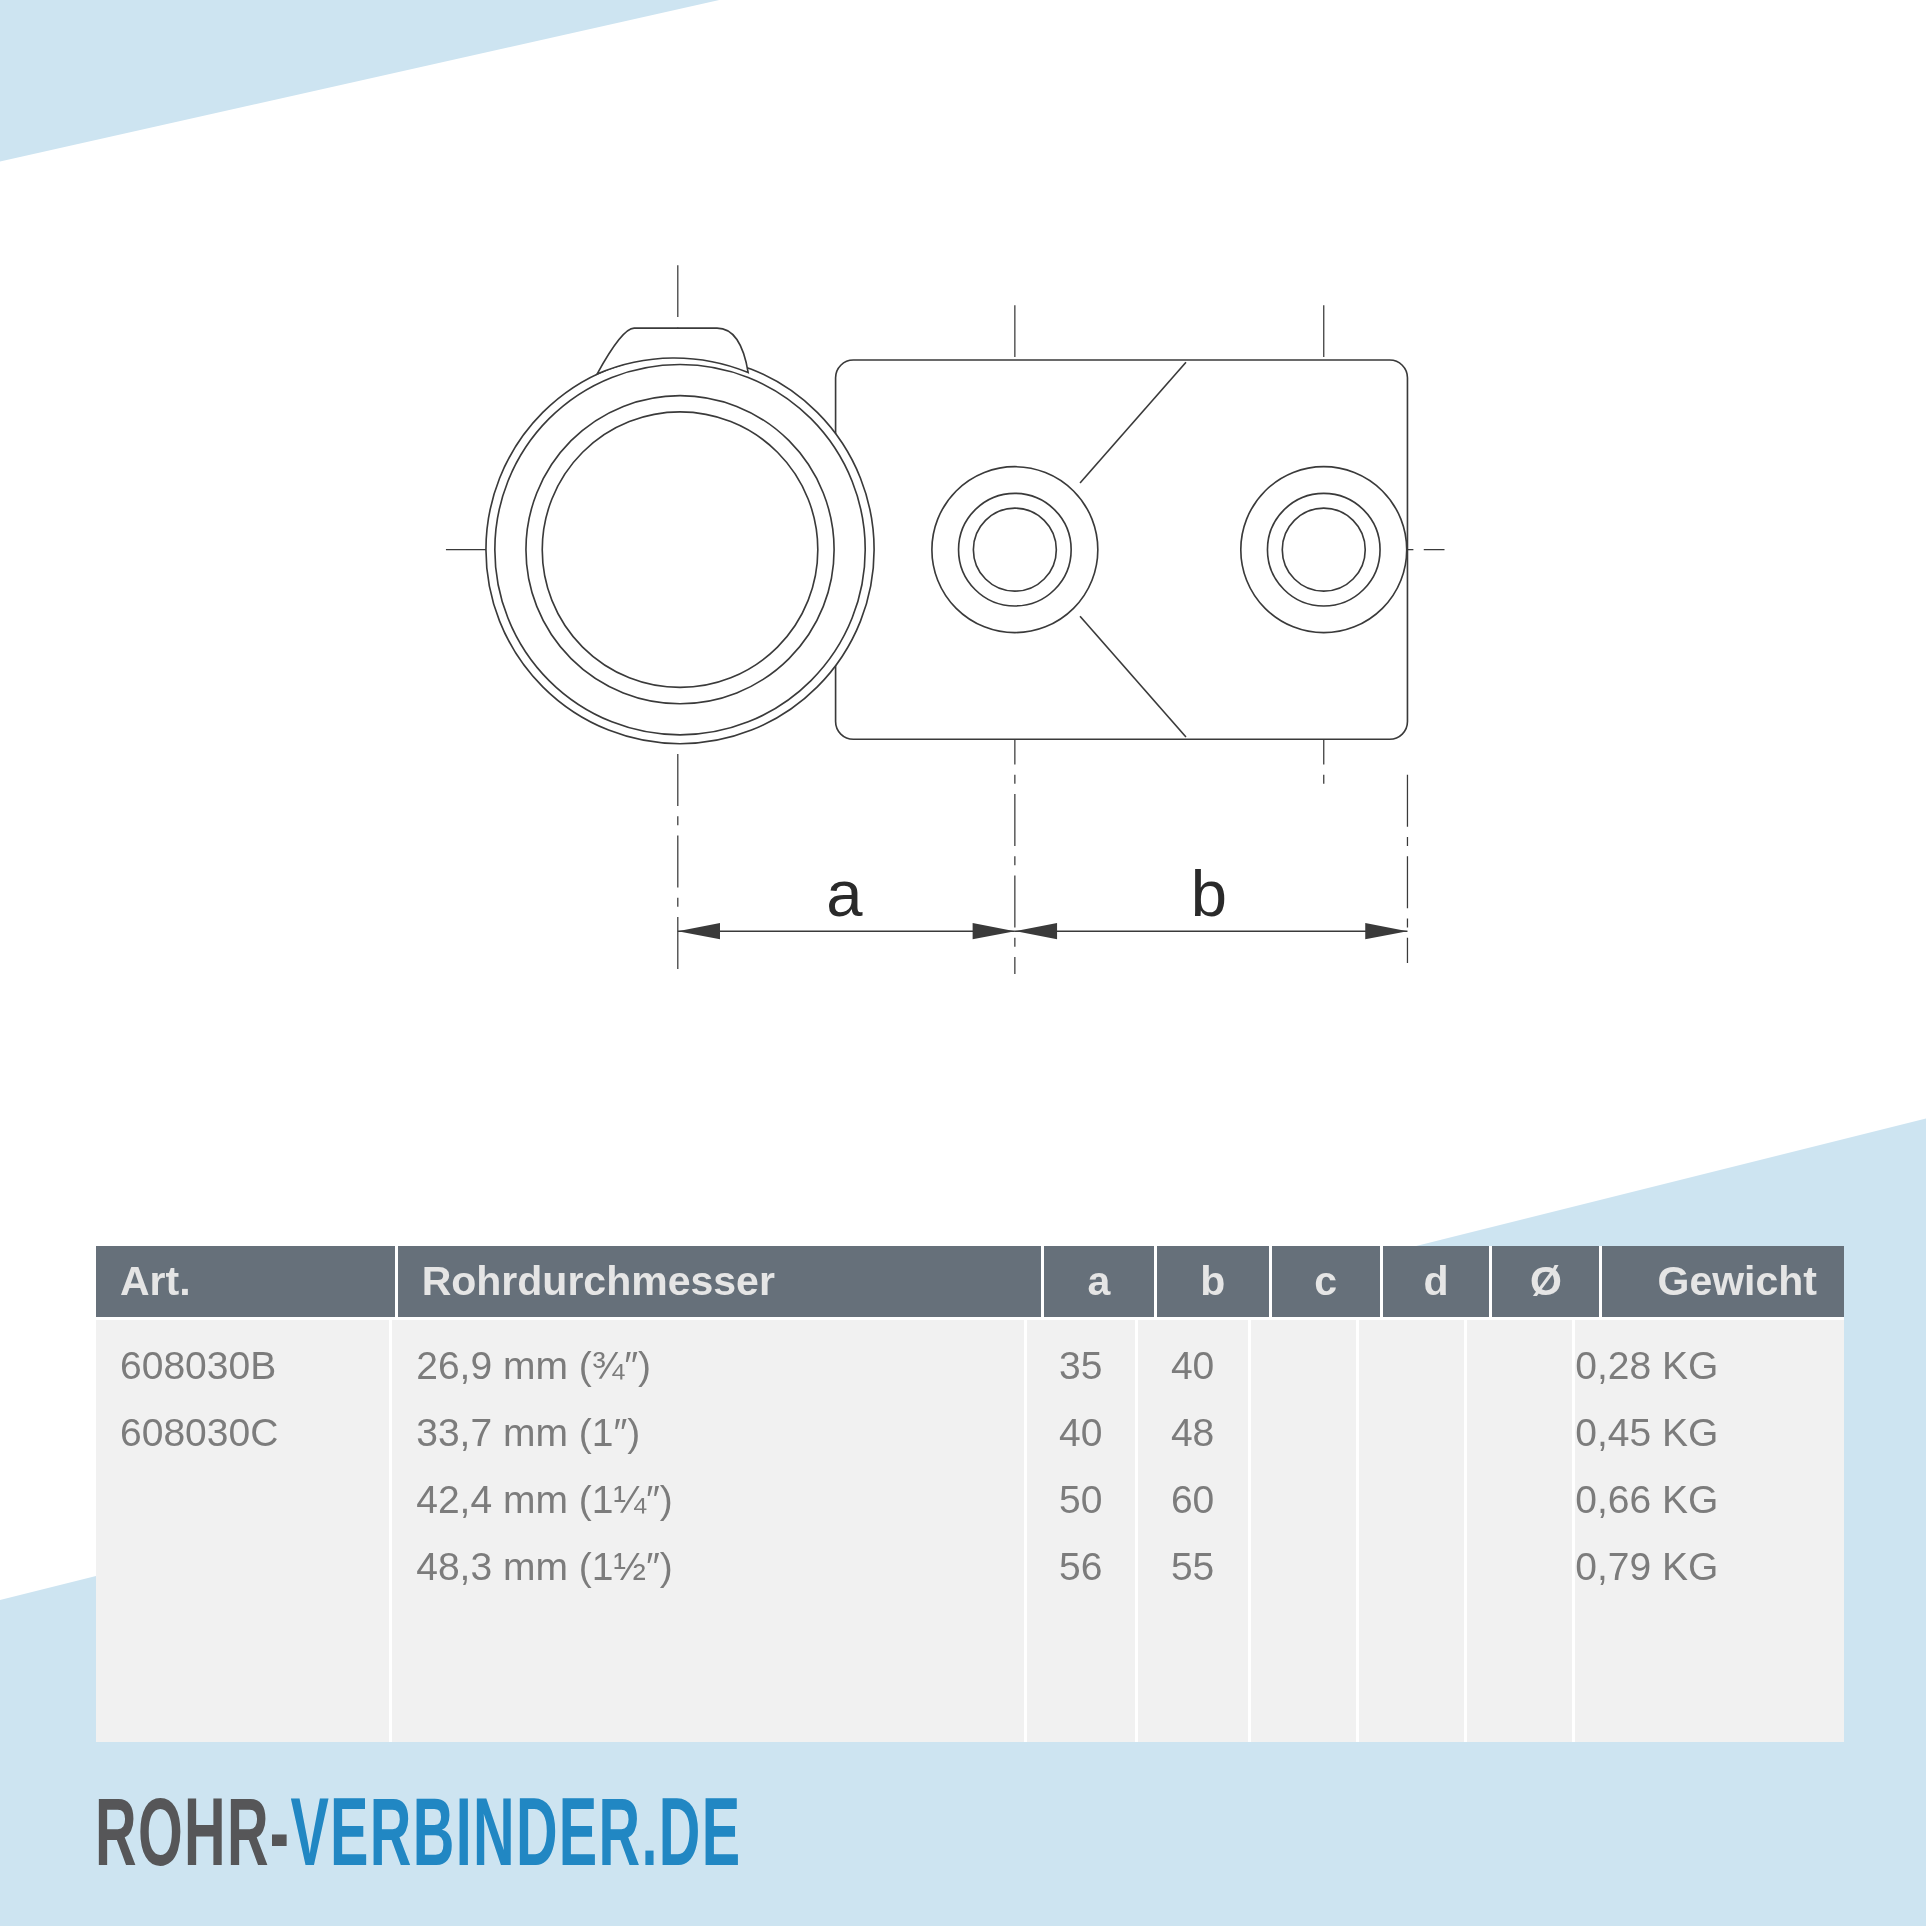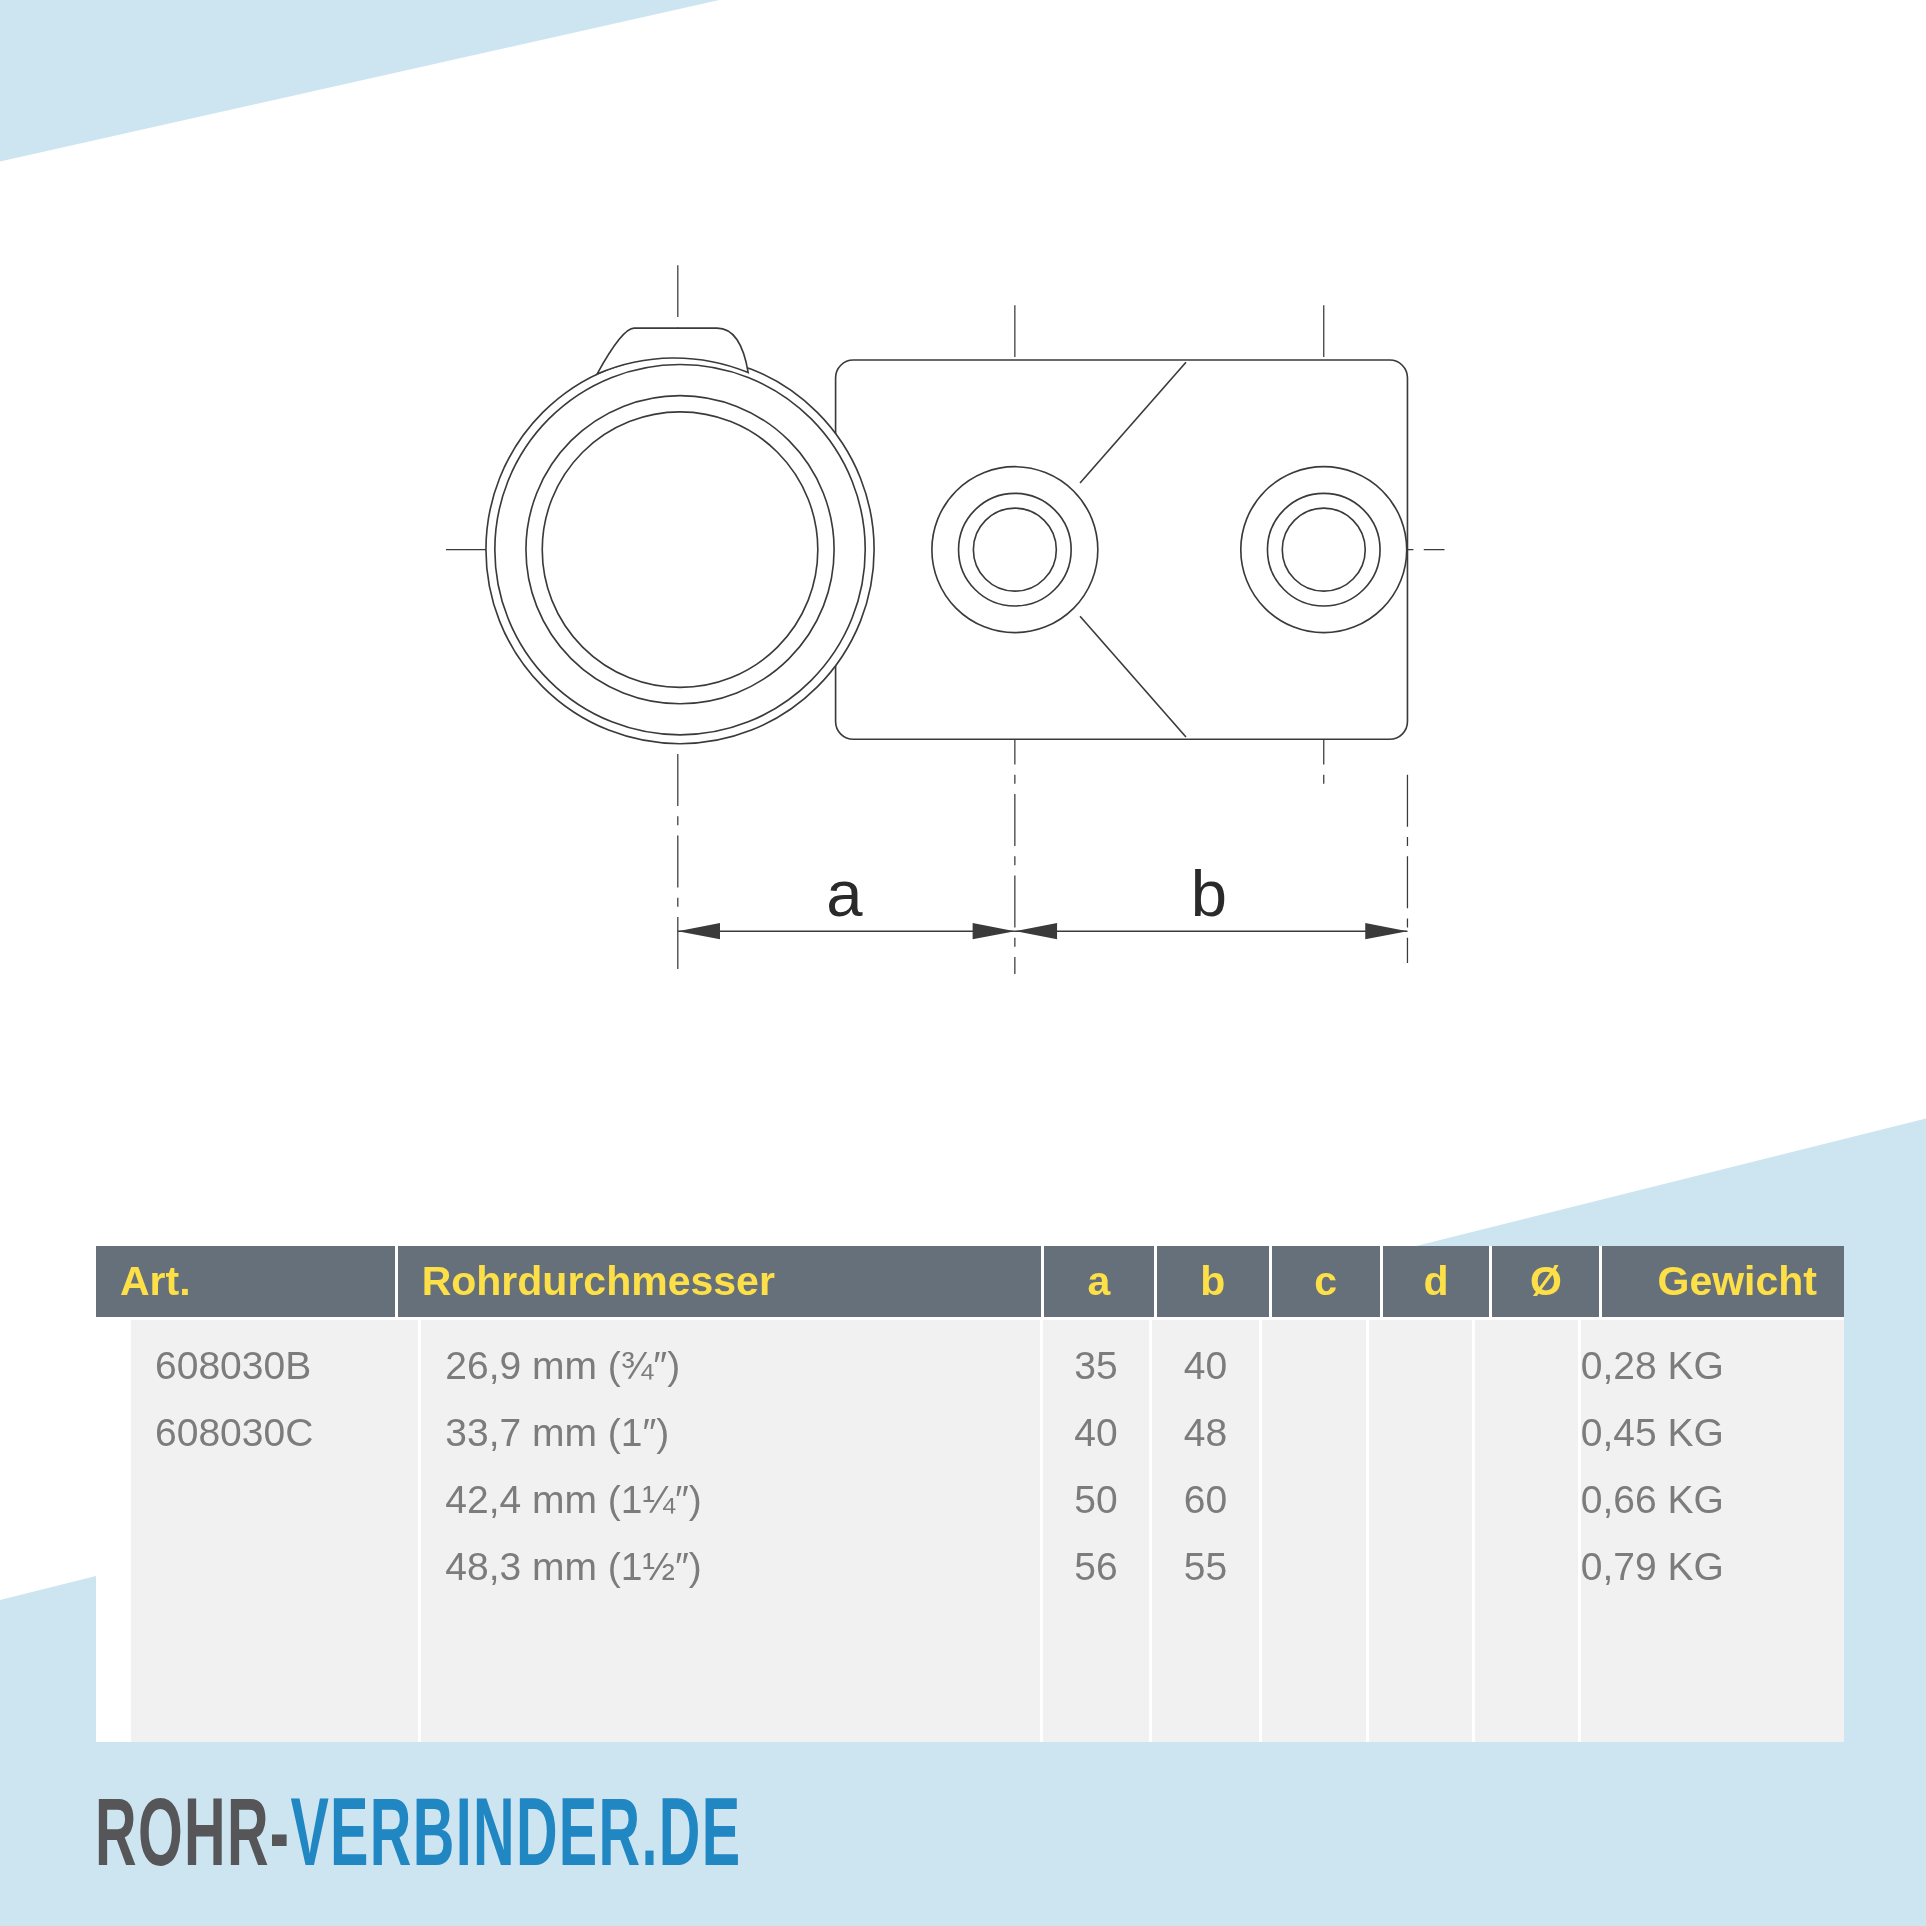--- a/index.html
+++ b/index.html
@@ -9,21 +9,21 @@
   }
   #art{position:absolute;left:0;top:0;width:1926px;height:1926px;}
   
   #spec-table{
     position:absolute;left:96px;top:1246px;width:1748px;height:496px;
     background:#ffffff;display:flex;flex-direction:column;
   }
   .t-header{display:flex;height:71px;gap:3px;margin-bottom:3px;}
   .t-body{display:flex;gap:3px;flex:1;}
   .h-cell{
-    background:#66707a;color:#fde047;font-size:41px;font-weight:bold;
+    background:#66707a;color:#e5e5e5;font-size:41px;font-weight:bold;
     display:flex;align-items:center;box-sizing:border-box;
   }
   .b-col{
     background:#f1f1f1;display:flex;flex-direction:column;
     padding-top:12px;box-sizing:border-box;
   }
   .b-cell{
     height:67px;line-height:67px;font-size:39px;color:#7c7c7c;
     box-sizing:border-box;white-space:nowrap;
   }
@@ -105,21 +105,21 @@
         <div class="h-cell al" style="width: 299px;">Art.</div>
         <div class="h-cell al" style="width: 644px;">Rohrdurchmesser</div>
         <div class="h-cell ac" style="width: 110px;">a</div>
         <div class="h-cell ac" style="width: 112px;">b</div>
         <div class="h-cell ac" style="width: 108px;">c</div>
         <div class="h-cell ac" style="width: 107px;">d</div>
         <div class="h-cell ac" style="width: 107px;">Ø</div>
         <div class="h-cell ar" style="width: 242px;">Gewicht</div>
       </div>
     <div class="t-body" id="t-body">
-        <div class="b-col" style="width: 299px; margin-left: 35px;">
+        <div class="b-col" style="width: 299px;">
           <div class="b-cell al">608030B</div>
           <div class="b-cell al">608030C</div>
         </div>
         <div class="b-col" style="width: 644px;">
           <div class="b-cell al">26,9 mm (¾″)</div>
           <div class="b-cell al">33,7 mm (1″)</div>
           <div class="b-cell al">42,4 mm (1¼″)</div>
           <div class="b-cell al">48,3 mm (1½″)</div>
         </div>
         <div class="b-col" style="width: 110px;">

